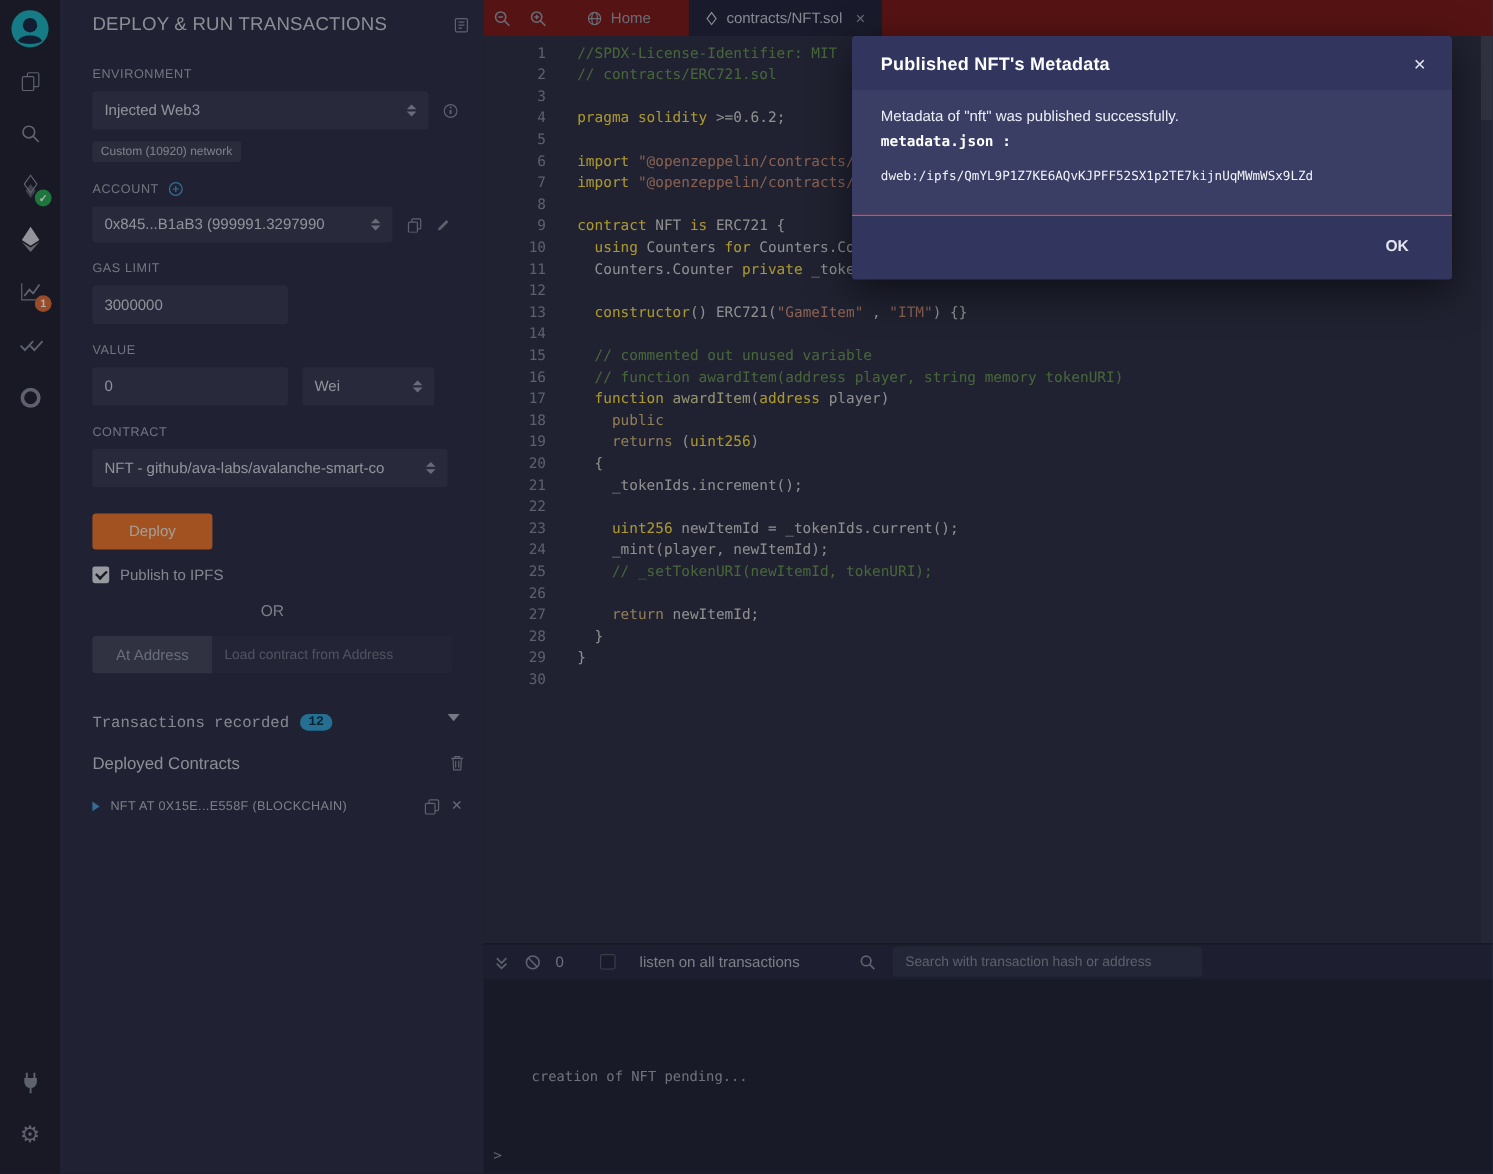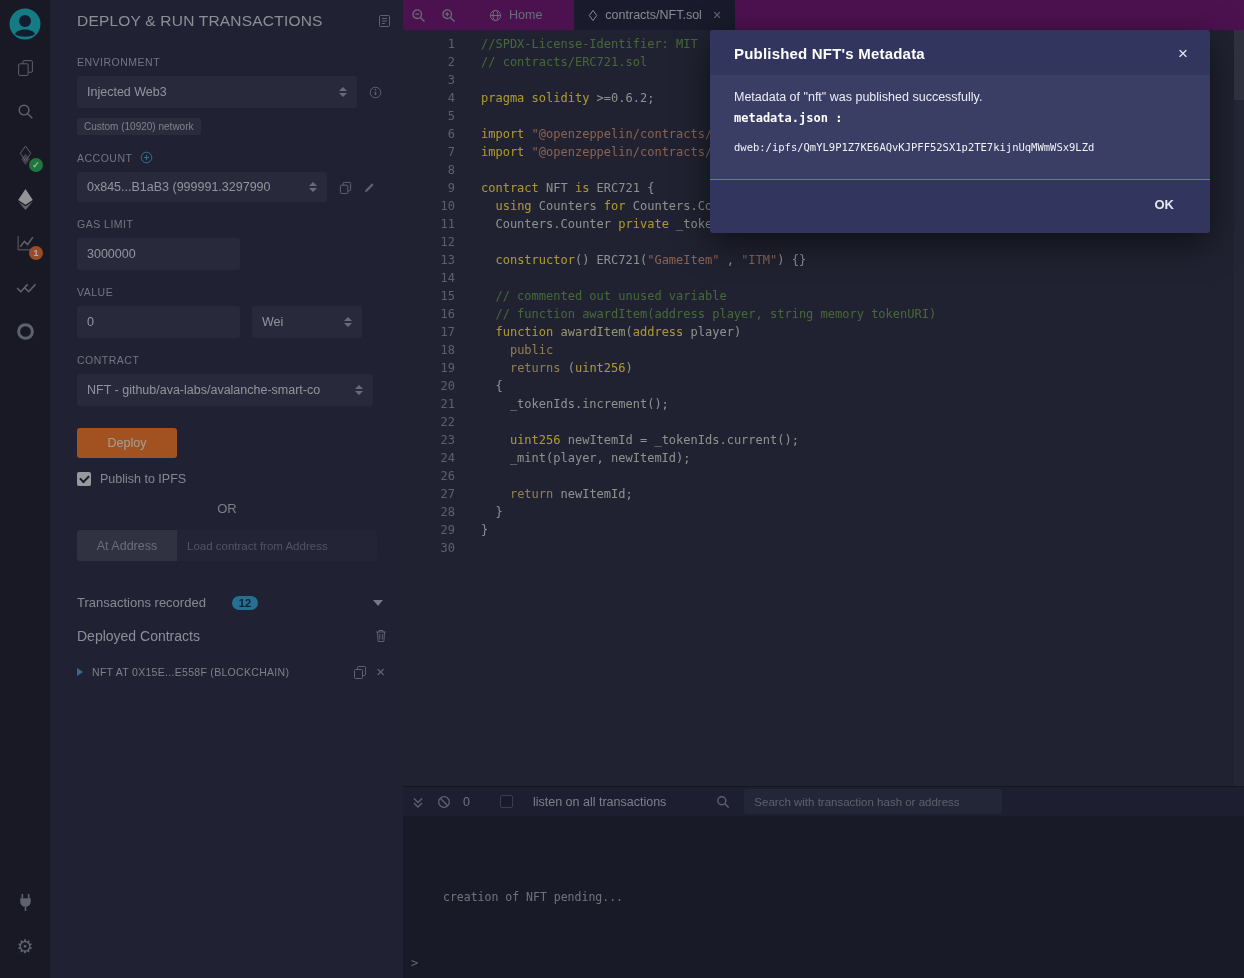--- a/index.html
+++ b/index.html
@@ -60,40 +60,40 @@
 
   .or-divider { text-align:center; font-size:13px; color:#b7bac6; margin:15px 0 14px; width:300px; }
 
   .ataddr-row { display:flex; width:300px; }
   .ataddr-btn { width:100px; height:31px; background:#474b61; border:none; border-radius:3px 0 0 3px;
                 color:#9ba0b0; font-size:12.5px; cursor:pointer; font-family:"Liberation Sans",sans-serif; }
   .ataddr-input { flex:1; height:31px; background:#343750; border:none; border-radius:0 3px 3px 0;
                   color:#d7d9e3; font-size:11.5px; padding:0 10px; font-family:"Liberation Sans",sans-serif; }
   .ataddr-input::placeholder { color:#787c8c; }
 
-  .trans-row { display:flex; align-items:center; gap:26px; margin-top:34px; cursor:pointer; width:322px; }
+  .trans-row { display:flex; align-items:flex-start; gap:9px; margin-top:34px; cursor:pointer; width:322px;font-family:Liberation Mono, monospace; }
   .trans-label { font-size:13px; color:#c6c9d5; }
   .count-badge { background:#35a4d8; color:#10354a; border-radius:9px; font-size:11px; font-weight:bold;
                  padding:1px 7px; }
   .chev-dn { width:0; height:0; border-left:5px solid transparent; border-right:5px solid transparent;
              border-top:6px solid #aeb2c2; margin-left:auto; margin-right:16px; }
   .deployed-row { display:flex; align-items:center; justify-content:space-between; margin-top:18px; width:322px; }
   .deployed-label { font-size:14px; color:#ced1dd; }
   .deployed-row .icon-btn { margin-right:12px; }
 
   .contract-item { display:flex; align-items:center; margin-top:20px; width:322px; gap:9px; }
   .chev-rt { width:0; height:0; border-top:4.5px solid transparent; border-bottom:4.5px solid transparent;
              border-left:6px solid #4f9fd8; flex:none; cursor:pointer; }
   .contract-name { font-size:10.5px; letter-spacing:.3px; color:#b9bcca; cursor:pointer; }
   .contract-item .spacer { flex:1; }
   .close-x { color:#9a9eae; font-size:15px; cursor:pointer; line-height:1; }
 
   
   .main { position:absolute; left:403px; top:0; right:0; bottom:0; background:#303349; }
-  .tabbar { position:absolute; top:0; left:0; right:0; height:30px; background:#701a75;
+  .tabbar { position:absolute; top:0; left:0; right:0; height:30px; background:#7f1d1d;
             display:flex; align-items:stretch; color:#9aa0b2;text-align:center; }
   .tab-tool { width:30px; display:flex; align-items:center; justify-content:center; cursor:pointer; }
   .tab { display:flex; align-items:center; gap:7px; padding:0 14px; font-size:12.5px; cursor:pointer; }
   .tab.active { background:#252841; color:#c7cad6; }
   .tab .close-x { font-size:14px; margin-left:4px; }
 
   .editor { position:absolute; top:30px; left:0; right:0; height:756px; background:#303349;
             font-family:"DejaVu Sans Mono", monospace; font-size:12px; overflow:hidden; padding-top:5px; }
   .code-line { display:flex; height:18px; line-height:18px; }
   .gutter { width:52px; text-align:right; color:#8a8e9f; flex:none; }
@@ -472,20 +472,24 @@
           </div>
           <div class="code-line">
             <span class="gutter">23</span>
             <span class="code"><span class="tk-p">    </span><span class="tk-k">uint256</span><span class="tk-p"> newItemId = _tokenIds.current();</span></span>
           </div>
           <div class="code-line">
             <span class="gutter">24</span>
             <span class="code"><span class="tk-p">    _mint(player, newItemId);</span></span>
           </div>
           <div class="code-line">
+            <span class="gutter">25</span>
+            <span class="code"><span class="tk-c">    // _setTokenURI(newItemId, tokenURI);</span></span>
+          </div>
+          <div class="code-line">
             <span class="gutter">26</span>
             <span class="code"></span>
           </div>
           <div class="code-line">
             <span class="gutter">27</span>
             <span class="code"><span class="tk-p">    </span><span class="tk-k2">return</span><span class="tk-p"> newItemId;</span></span>
           </div>
           <div class="code-line">
             <span class="gutter">28</span>
             <span class="code"><span class="tk-p">  }</span></span>

